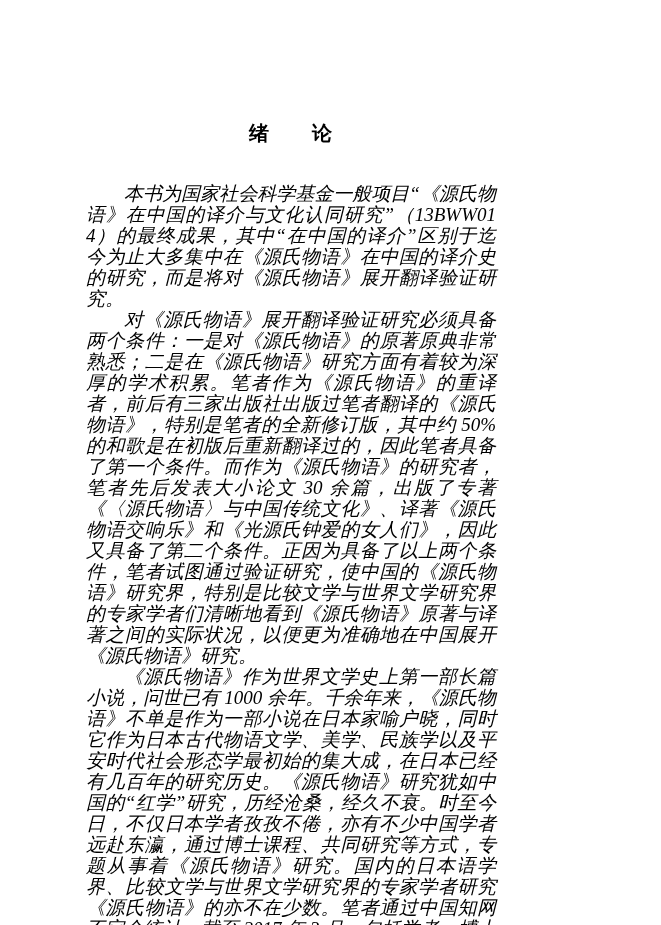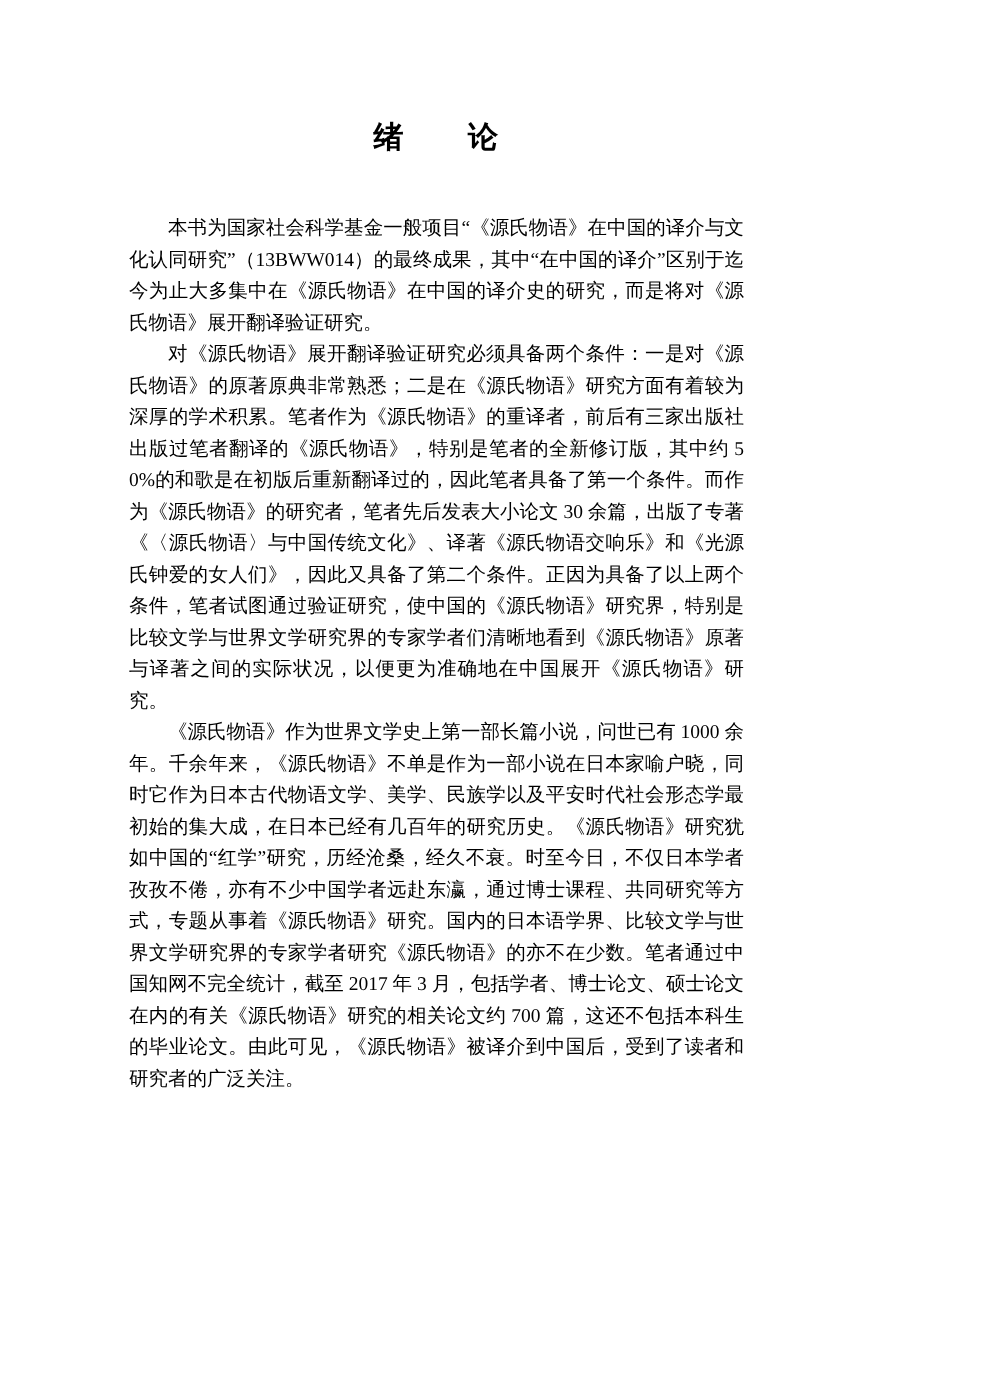--- a/index.html
+++ b/index.html
@@ -10,40 +10,41 @@
     width: 661px;
     height: 925px;
     background: #ffffff;
     color: #000000;
     font-family: "Liberation Serif", "DejaVu Serif", serif;
   }
   .page {
     box-sizing: border-box;
     width: 580px;
     height: 925px;
-    padding: 78px 84px 0 86px;
+    padding: 120px 84px 0 86px;
     background: #ffffff;
     overflow: hidden;
   }
   .title {
     margin: 0 0 36px 0;
     font-size: 20px;
     font-weight: bold;
     text-align: center;
     letter-spacing: 1px;
     white-space: pre;
   }
   .para {
     margin: 0;
-    font-size: 13px;
+    font-size: 19px;
     line-height: 21px;
     text-align: justify;
     text-justify: inter-ideograph;
     text-indent: 2em;
     word-break: break-all;
+    font-style: italic;
   }
 </style>
 </head>
 <body>
 
 <div class="page">
   <h1 class="title">绪　　论</h1>
   <p class="para">本书为国家社会科学基金一般项目“《源氏物语》在中国的译介与文化认同研究”（13BWW014）的最终成果，其中“在中国的译介”区别于迄今为止大多集中在《源氏物语》在中国的译介史的研究，而是将对《源氏物语》展开翻译验证研究。</p>
   <p class="para">对《源氏物语》展开翻译验证研究必须具备两个条件：一是对《源氏物语》的原著原典非常熟悉；二是在《源氏物语》研究方面有着较为深厚的学术积累。笔者作为《源氏物语》的重译者，前后有三家出版社出版过笔者翻译的《源氏物语》，特别是笔者的全新修订版，其中约 50%的和歌是在初版后重新翻译过的，因此笔者具备了第一个条件。而作为《源氏物语》的研究者，笔者先后发表大小论文 30 余篇，出版了专著《〈源氏物语〉与中国传统文化》、译著《源氏物语交响乐》和《光源氏钟爱的女人们》，因此又具备了第二个条件。正因为具备了以上两个条件，笔者试图通过验证研究，使中国的《源氏物语》研究界，特别是比较文学与世界文学研究界的专家学者们清晰地看到《源氏物语》原著与译著之间的实际状况，以便更为准确地在中国展开《源氏物语》研究。</p>
   <p class="para">《源氏物语》作为世界文学史上第一部长篇小说，问世已有 1000 余年。千余年来，《源氏物语》不单是作为一部小说在日本家喻户晓，同时它作为日本古代物语文学、美学、民族学以及平安时代社会形态学最初始的集大成，在日本已经有几百年的研究历史。《源氏物语》研究犹如中国的“红学”研究，历经沧桑，经久不衰。时至今日，不仅日本学者孜孜不倦，亦有不少中国学者远赴东瀛，通过博士课程、共同研究等方式，专题从事着《源氏物语》研究。国内的日本语学界、比较文学与世界文学研究界的专家学者研究《源氏物语》的亦不在少数。笔者通过中国知网不完全统计，截至 2017 年 3 月，包括学者、博士论文、硕士论文在内的有关《源氏物语》研究的相关论文约 700 篇，这还不包括本科生的毕业论文。由此可见，《源氏物语》被译介到中国后，受到了读者和研究者的广泛关注。</p>

